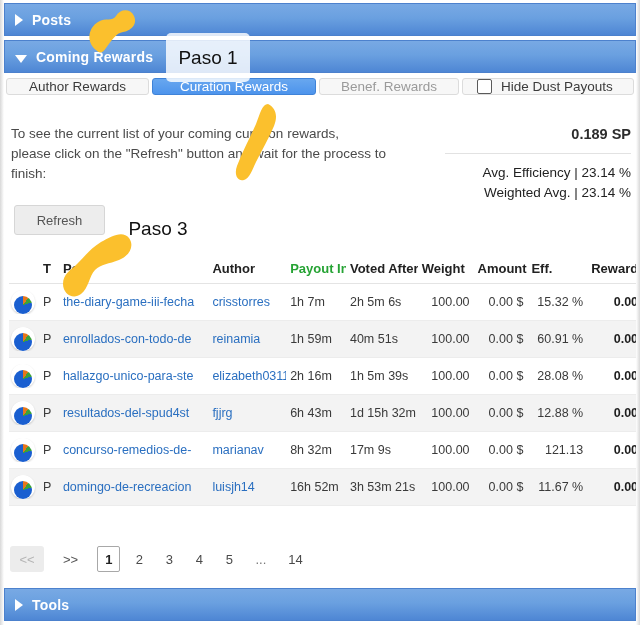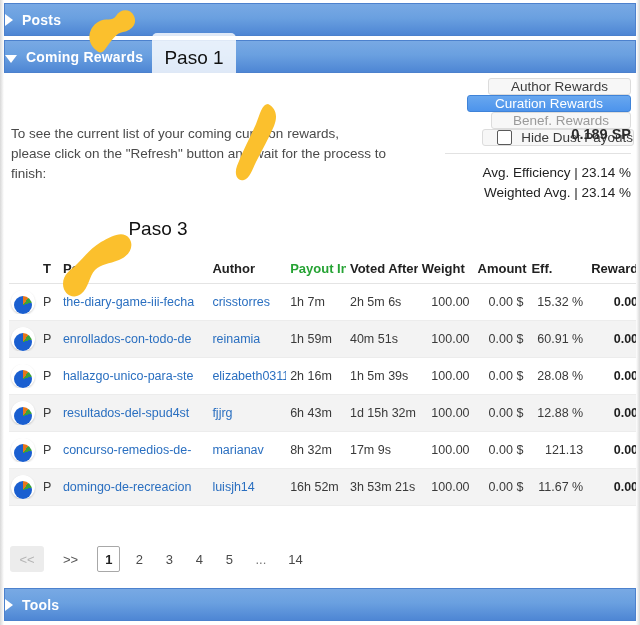--- a/index.html
+++ b/index.html
@@ -46,21 +46,21 @@
   .section-bar {
     position: absolute;
     left: 4px;
     right: 4px;
     height: 33px;
     background: linear-gradient(to bottom, #78a9e4 0%, #6aa0e0 45%, #4e86d4 100%);
     border: 1px solid #4c81cd;
     box-sizing: border-box;
     display: flex;
     align-items: center;
-    padding-left: 0;
+    padding-left: 10px;
     color: #ffffff;
     font-size: 14px;
     font-weight: bold;
     letter-spacing: 0.2px;
   }
   .bar-posts { top: 3px; }
   .bar-coming { top: 40px; }
   .bar-tools { top: 588px; }
 
   .tri {
@@ -82,23 +82,22 @@
   }
 
   
   .tabrow {
     position: absolute;
     left: 6px;
     top: 78px;
     right: 6px;
     height: 34px;
     display: flex;
-    align-items: flex-end;
+    align-items: flex-start;
     gap: 0px;
-    flex-direction: column;
   }
   .tab {
     background: #f7f7f7;
     border: 1px solid #dcdcdc;
     border-radius: 3px;
     display: flex;
     align-items: center;
     justify-content: center;
     font-size: 13.5px;
     color: #3b3b3b;
@@ -303,21 +302,21 @@
     background: rgba(255,255,255,0.82);
     border-radius: 5px;
     display: flex;
     align-items: center;
     justify-content: center;
     font-size: 19px;
     color: #111;
     z-index: 30;
     font-family: "Liberation Sans", sans-serif;
   }
-  .paso1 { left: 152px; top: 33px;  width: 84px; height: 49px; }
+  .paso1 { left: 166px; top: 33px;  width: 84px; height: 49px; }
   .paso2 { left: 328px; top: 66px;  width: 88px; height: 48px; background: rgba(255,255,255,0.80); }
   .paso3 { left: 113px; top: 206px; width: 90px; height: 45px; background: rgba(255,255,255,0.92); }
 
   
   .arrow { position: absolute; z-index: 40; pointer-events: none; }
   .arrow svg { display: block; }
 </style>
 </head>
 <body>
 
@@ -348,20 +347,23 @@
       <span>Hide Dust Payouts</span>
     </div>
   </div>
 
   <div class="instructions">
     <div>To see the current list of your coming curation rewards,</div>
     <div>please click on the "Refresh" button and wait for the process to</div>
     <div>finish:</div>
   </div>
 
+  <div class="refresh-btn">
+    <span>Refresh</span>
+  </div>
 
   <div class="stats">
     <div class="sp">0.189 SP</div>
     <div class="divider"></div>
     <div class="avgline">Avg. Efficiency | 23.14 %</div>
     <div class="avgline">Weighted Avg. | 23.14 %</div>
   </div>
 
   <div class="table">
     <div class="trow thead">

